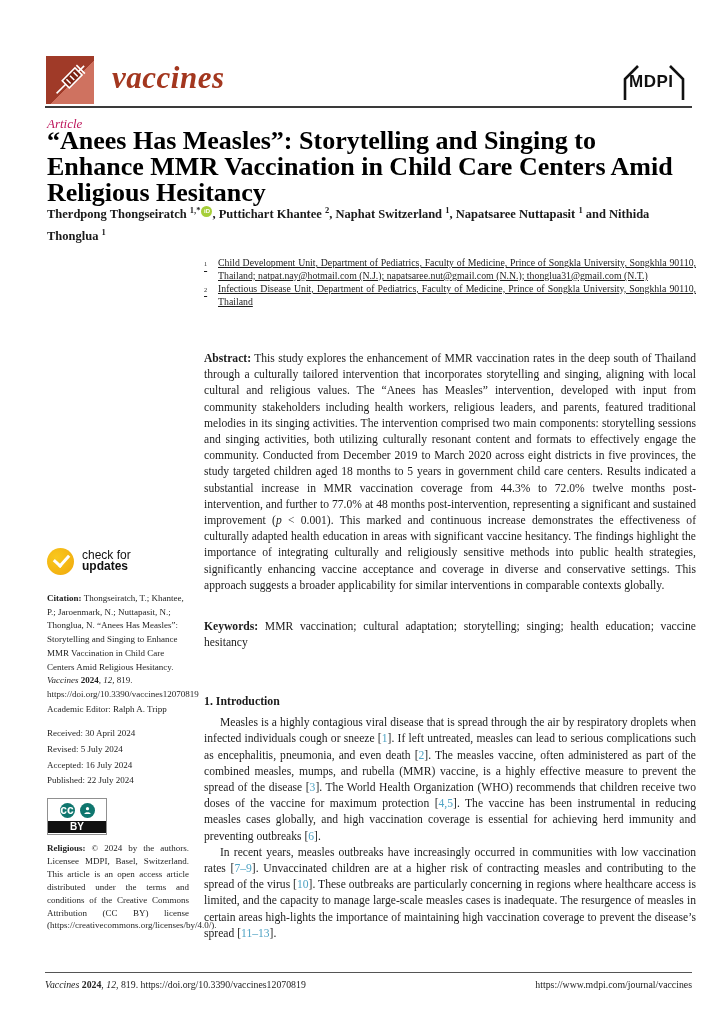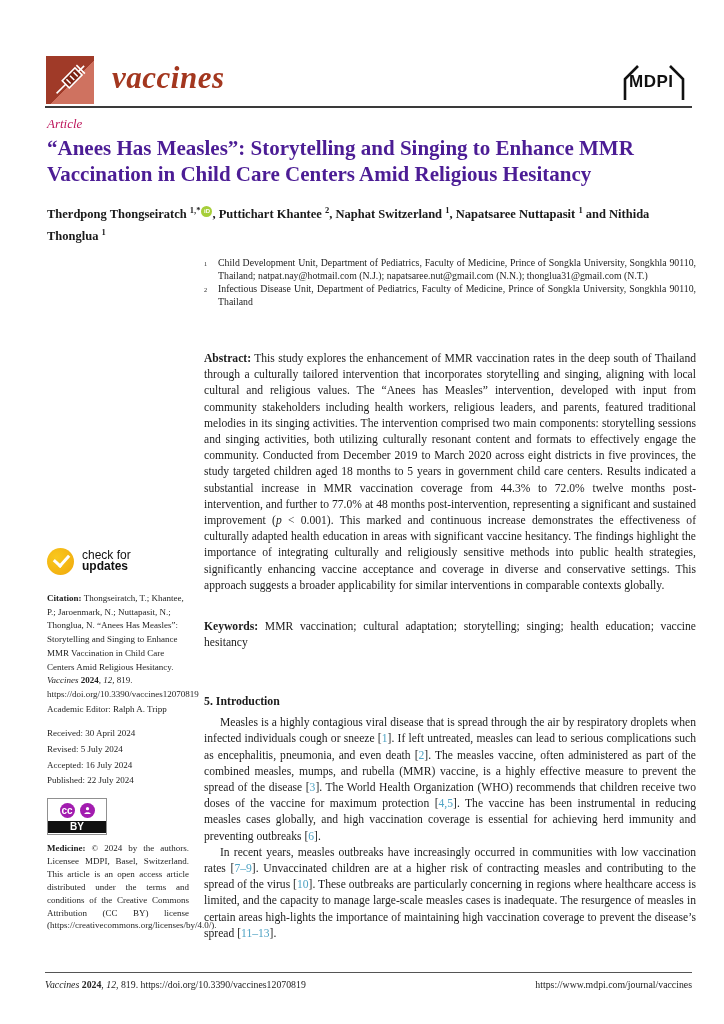--- a/index.html
+++ b/index.html
@@ -20,33 +20,33 @@
   }
   .mdpi-logo{right:34px;top:64px;width:72px;height:38px;}
   .mdpi-text{
     position:absolute;left:11px;top:8px;font-family:"Liberation Sans",sans-serif;
     font-weight:bold;font-size:17px;letter-spacing:0.5px;color:#111;
   }
   .header-rule{left:45px;top:106px;width:647px;height:2px;background:#3a3a3a;}
   
   .article-type{left:47px;top:116px;font-size:13px;font-style:italic;color:#be185d;}
   .paper-title{
-    left:47px;top:135px;width:648px;font-size:21px;line-height:26px;
-    font-weight:bold;color:#4c1d95;
+    left:47px;top:128px;width:648px;font-size:26px;line-height:26px;
+    font-weight:bold;color:#000000;
   }
   .authors{left:47px;top:201px;width:620px;font-size:12.5px;line-height:18px;font-weight:bold;color:#1a1a1a;}
   .authors sup{font-size:8.5px;font-weight:bold;}
   .orcid{
     display:inline-block;width:11px;height:11px;border-radius:50%;
     background:#a6ce39;color:#fff;font-family:"Liberation Sans",sans-serif;
     font-size:6px;font-weight:bold;text-align:center;line-height:11px;
     vertical-align:super;margin-left:1px;
   }
   
-  .affiliations{left:204px;top:257px;width:492px;font-size:9.8px;line-height:12.9px;}
+  .affiliations{left:204px;top:257px;width:492px;font-size:9.8px;line-height:12.9px;text-decoration:underline;}
   .affil-row{display:flex;}
   .affil-marker{width:14px;flex:0 0 14px;font-size:7.5px;vertical-align:top;padding-top:1px;}
   .affil-text{flex:1;text-align:justify;}
   
   .abstract{left:204px;top:351px;width:492px;font-size:11.6px;line-height:16.2px;text-align:justify;}
   .keywords{left:204px;top:619px;width:492px;font-size:11.6px;line-height:16.2px;text-align:justify;}
   b.inline-label{font-weight:bold;}
   
   .body-col{left:204px;top:693px;width:492px;font-size:11.6px;line-height:16.2px;}
   .section-heading{font-weight:bold;margin:0 0 6px 0;font-size:11.8px;}
@@ -69,22 +69,22 @@
   .cu-text b{display:block;}
   .sidebar-block{left:47px;width:142px;font-size:9px;line-height:13.7px;color:#1e1e1e;}
   .citation-block{top:592px;}
   .editor-block{top:703px;}
   .dates-block{top:726px;line-height:15.8px;}
   .copyright-block{top:842px;line-height:12.9px;text-align:justify;}
   
   .cc-badge{left:47px;top:798px;width:60px;height:37px;border:1.5px solid #909090;background:#fff;box-sizing:border-box;}
   .cc-top{height:22px;display:flex;align-items:center;justify-content:center;gap:5px;}
   .cc-circle{
-    width:15px;height:15px;border-radius:50%;background:#a21caf;color:#fff;
-    font-family:"Liberation Sans",sans-serif;font-size:10px;font-weight:bold;
+    width:15px;height:15px;border-radius:50%;background:#0f766e;color:#fff;
+    font-family:"Liberation Sans",sans-serif;font-size:12px;font-weight:bold;
     display:flex;align-items:center;justify-content:center;
   }
   .cc-bottom{
     height:12px;background:#111;color:#fff;text-align:center;
     font-family:"Liberation Sans",sans-serif;font-size:10px;font-weight:bold;line-height:12px;
   }
   
   .footer-rule{left:45px;top:972px;width:647px;height:1px;background:#555;}
   .footer-left{left:45px;top:979px;font-size:9.8px;color:#222;}
   .footer-right{right:32px;top:979px;font-size:9.8px;color:#222;}
@@ -129,21 +129,21 @@
       <span class="affil-marker"><sup>2</sup></span>
       <span class="affil-text">Infectious Disease Unit, Department of Pediatrics, Faculty of Medicine, Prince of Songkla University, Songkhla 90110, Thailand</span>
     </div>
   </div>
 
 <div class="abs abstract"><b class="inline-label">Abstract:</b><span> This study explores the enhancement of MMR vaccination rates in the deep south of Thailand through a culturally tailored intervention that incorporates storytelling and singing, aligning with local cultural and religious values. The “Anees has Measles” intervention, developed with input from community stakeholders including health workers, religious leaders, and parents, featured traditional melodies in its singing activities. The intervention comprised two main components: storytelling sessions and singing activities, both utilizing culturally resonant content and formats to effectively engage the community. Conducted from December 2019 to March 2020 across eight districts in five provinces, the study targeted children aged 18 months to 5 years in government child care centers. Results indicated a substantial increase in MMR vaccination coverage from 44.3% to 72.0% twelve months post-intervention, and further to 77.0% at 48 months post-intervention, representing a significant and sustained improvement (<i>p</i> &lt; 0.001). This marked and continuous increase demonstrates the effectiveness of culturally adapted health education in areas with significant vaccine hesitancy. The findings highlight the importance of integrating culturally and religiously sensitive methods into public health strategies, significantly enhancing vaccine acceptance and coverage in diverse and conservative settings. This approach suggests a broader applicability for similar interventions in comparable contexts globally.</span></div>
 
 <div class="abs keywords"><b class="inline-label">Keywords:</b><span> MMR vaccination; cultural adaptation; storytelling; singing; health education; vaccine hesitancy</span></div>
 
 <div class="abs body-col">
-  <p class="section-heading">5. Introduction</p>
+  <p class="section-heading">1. Introduction</p>
   <p class="para">Measles is a highly contagious viral disease that is spread through the air by respiratory droplets when infected individuals cough or sneeze [<span class="ref">1</span>]. If left untreated, measles can lead to serious complications such as encephalitis, pneumonia, and even death [<span class="ref">2</span>]. The measles vaccine, often administered as part of the combined measles, mumps, and rubella (MMR) vaccine, is a highly effective measure to prevent the spread of the disease [<span class="ref">3</span>]. The World Health Organization (WHO) recommends that children receive two doses of the vaccine for maximum protection [<span class="ref">4,5</span>]. The vaccine has been instrumental in reducing measles cases globally, and high vaccination coverage is essential for achieving herd immunity and preventing outbreaks [<span class="ref">6</span>].</p>
   <p class="para">In recent years, measles outbreaks have increasingly occurred in communities with low vaccination rates [<span class="ref">7–9</span>]. Unvaccinated children are at a higher risk of contracting measles and contributing to the spread of the virus [<span class="ref">10</span>]. These outbreaks are particularly concerning in regions where healthcare access is limited, and the capacity to manage large-scale measles cases is inadequate. The resurgence of measles in certain areas high-lights the importance of maintaining high vaccination coverage to prevent the disease’s spread [<span class="ref">11–13</span>].</p>
 </div>
 
 <div class="abs check-updates">
   <span class="cu-circle">
       <span class="cu-check"></span>
     </span>
   <span class="cu-text"><span>check for</span><b>updates</b></span>
 </div>
@@ -165,17 +165,17 @@
     <span class="cc-circle">
       <svg width="9" height="9" viewBox="0 0 10 10">
           <circle cx="5" cy="3" r="1.8" fill="#fff"></circle>
           <path d="M1.5 9 C1.5 6.2 8.5 6.2 8.5 9 Z" fill="#fff"></path>
         </svg>
     </span>
   </div>
   <div class="cc-bottom">BY</div>
 </div>
 
-<div class="abs sidebar-block copyright-block"><b class="inline-label">Medicine: </b><span>© 2024 by the authors. Licensee MDPI, Basel, Switzerland. This article is an open access article distributed under the terms and conditions of the Creative Commons Attribution (CC BY) license (https://creativecommons.org/licenses/by/4.0/).</span></div>
+<div class="abs sidebar-block copyright-block"><b class="inline-label">Religious: </b><span>© 2024 by the authors. Licensee MDPI, Basel, Switzerland. This article is an open access article distributed under the terms and conditions of the Creative Commons Attribution (CC BY) license (https://creativecommons.org/licenses/by/4.0/).</span></div>
 
 <div class="abs footer-rule"></div>
 <div class="abs footer-left"><i>Vaccines </i><b>2024</b>, <i>12</i>, 819. https://doi.org/10.3390/vaccines12070819</div>
 <div class="abs footer-right">https://www.mdpi.com/journal/vaccines</div>
 
 </body></html>

